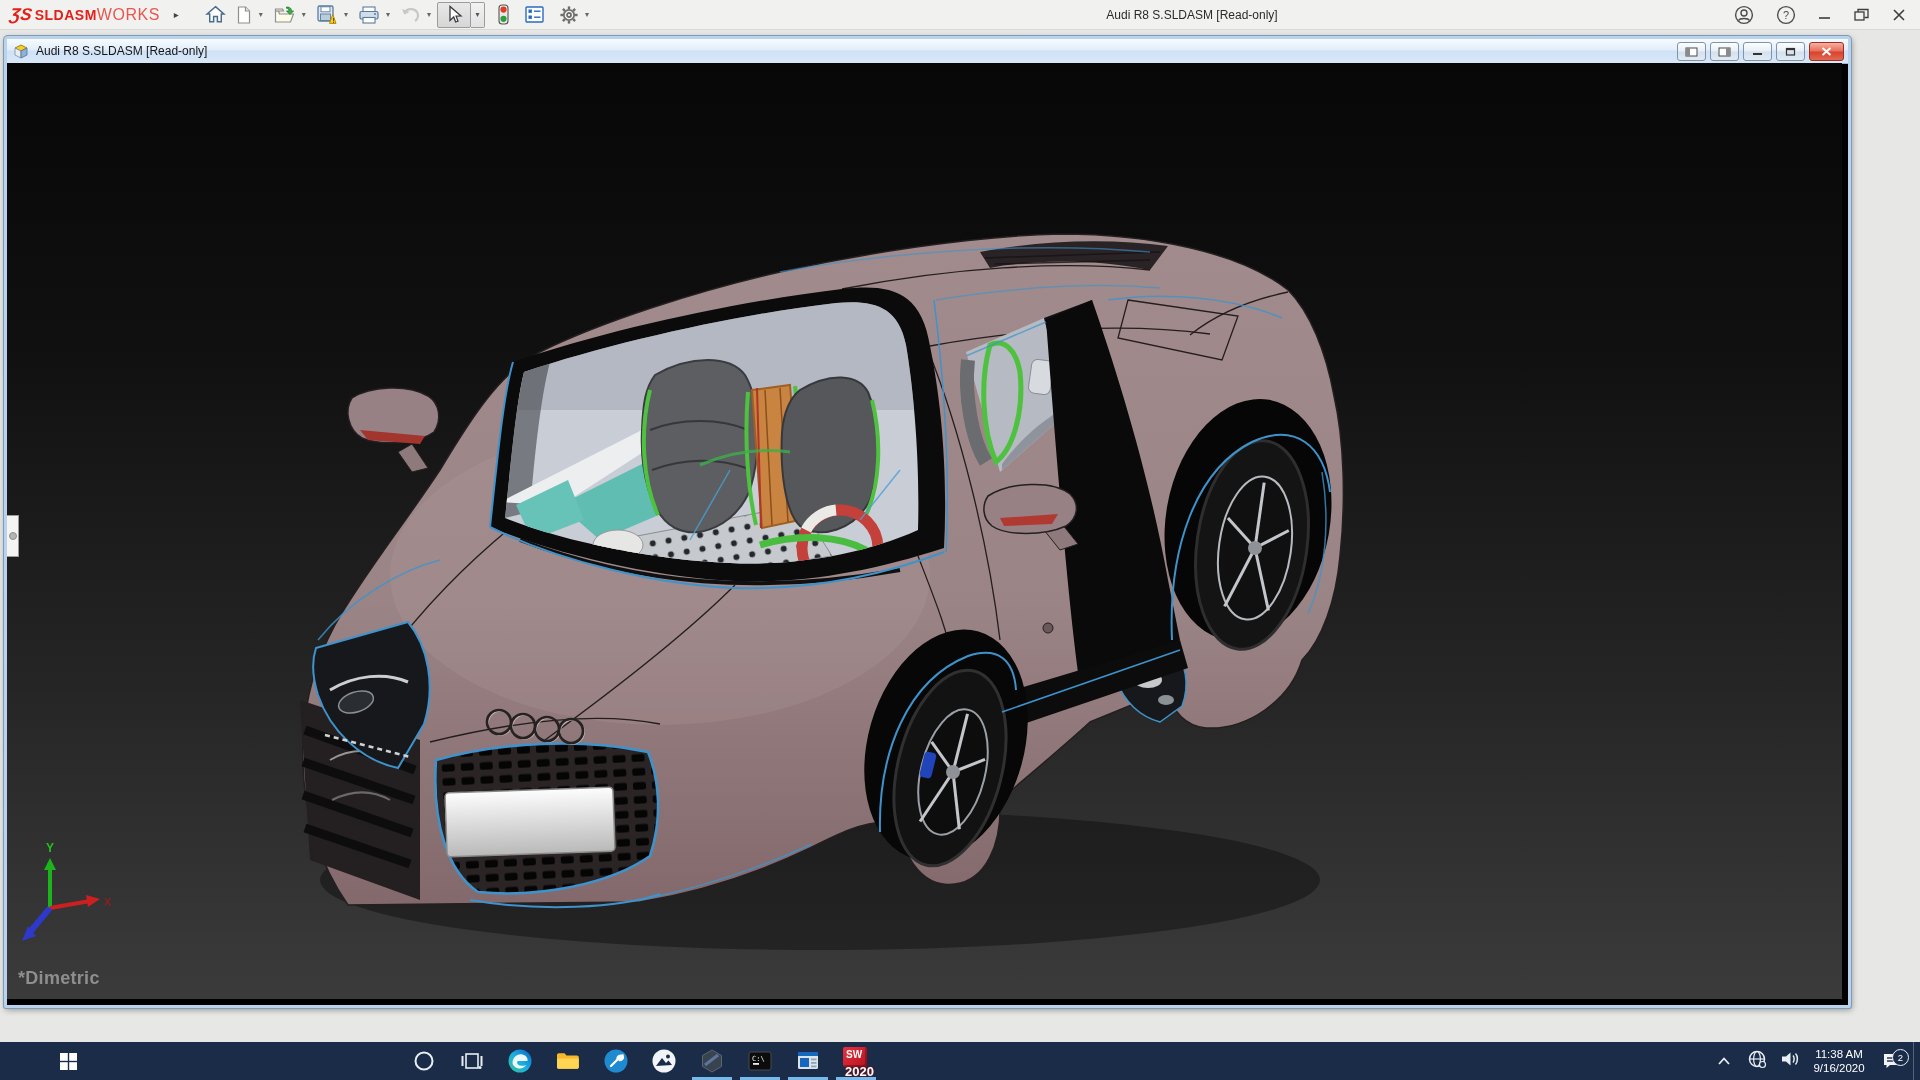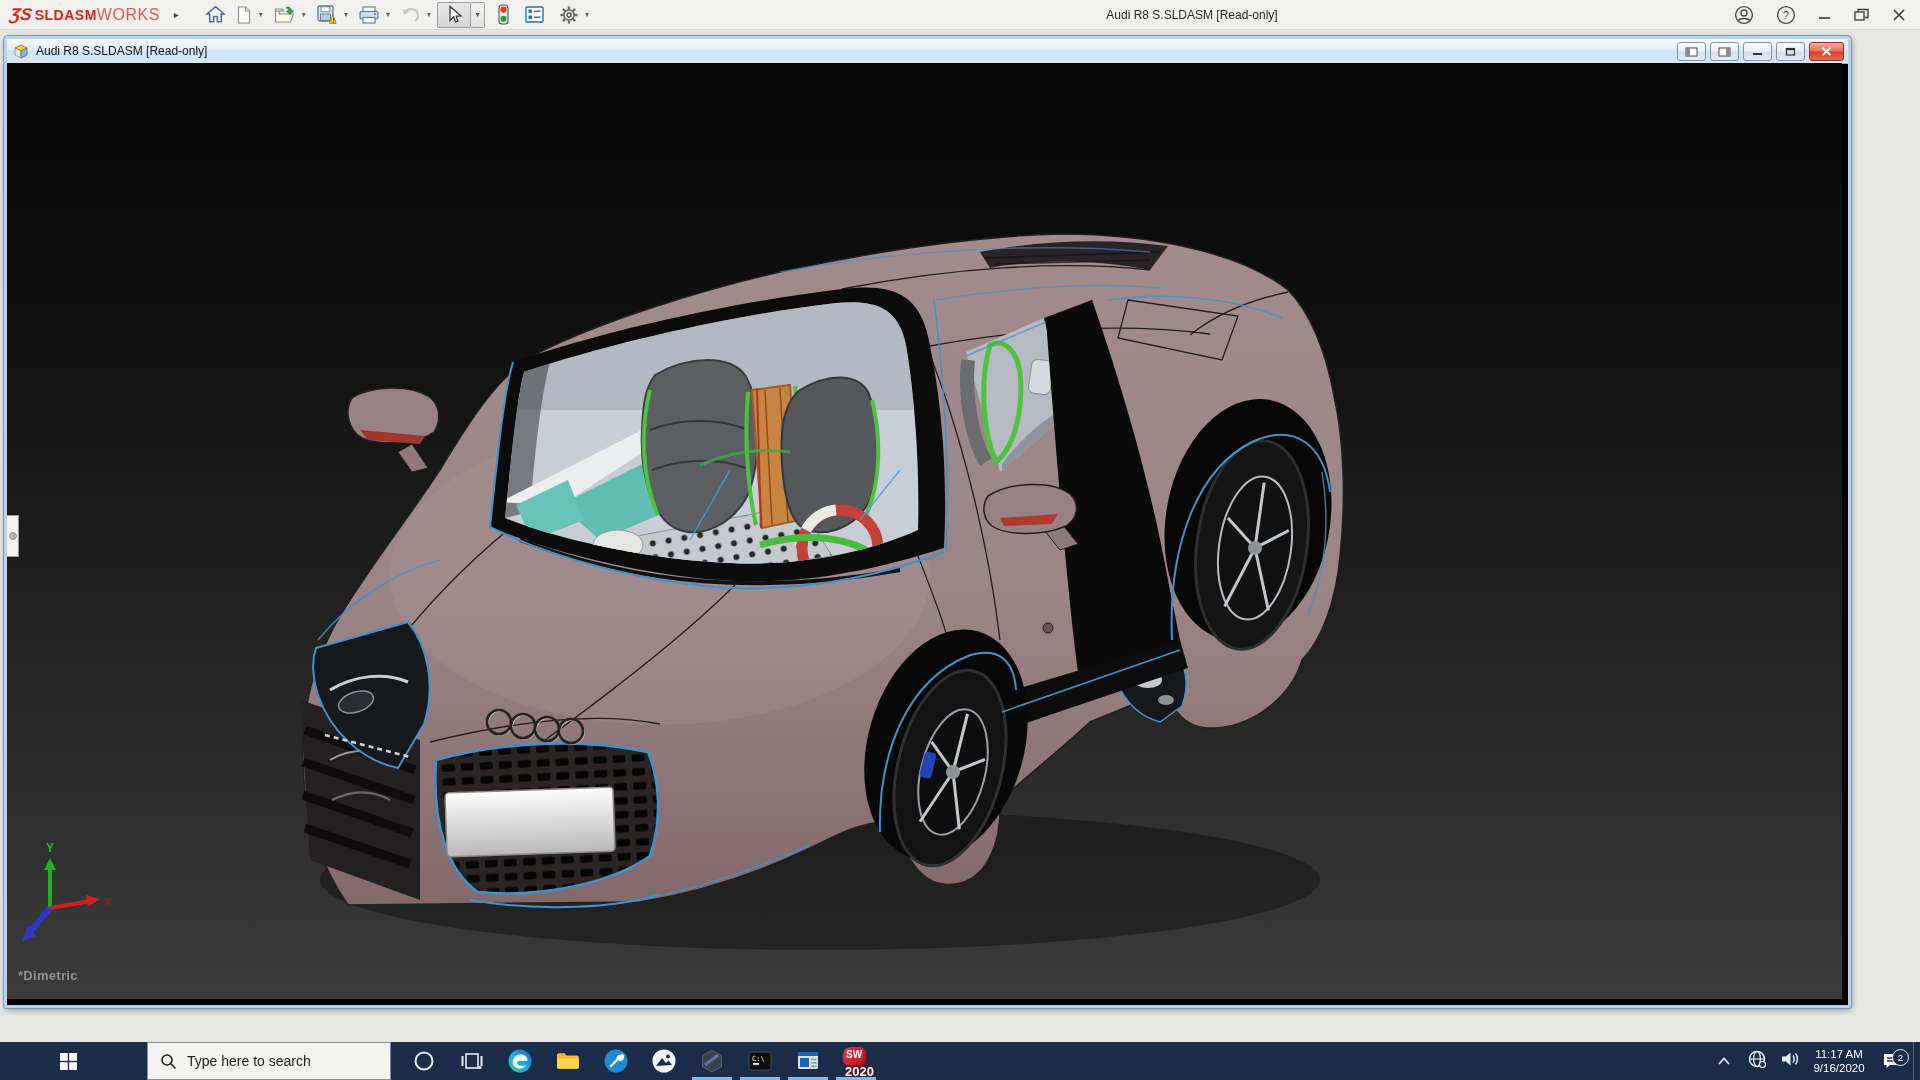--- a/index.html
+++ b/index.html
@@ -32,35 +32,35 @@
             display:flex;align-items:center;font-size:12px;color:#151515;position:relative;border-bottom:1px solid #9db8d2}
   .doctitle .dtext{margin-left:6px}
   .docbtns{position:absolute;right:4px;top:3px;display:flex;gap:4px}
   .dbtn{width:27px;height:17px;border:1px solid #7e94ab;border-radius:3px;
         background:linear-gradient(#fdfeff,#e7eff7 48%,#d4e0ec 52%,#e2ebf4);
         display:flex;align-items:center;justify-content:center}
   .dbtn.close{width:33px;border:1px solid #9c2f23;background:linear-gradient(#f6b0a2,#e9705e 45%,#d8442f 55%,#e06a52)}
   .viewport{position:absolute;left:0;top:24px;width:1835px;height:936px;
             background:linear-gradient(180deg,#070707 0%,#101010 30%,#242424 65%,#3b3b3b 100%);overflow:hidden}
   .scene{position:absolute;left:0;top:0;width:1835px;height:936px}
-  .orient{position:absolute;left:11px;top:905px;font-size:13px;font-weight:bold;color:#8e8e8e;letter-spacing:.3px}
+  .orient{position:absolute;left:11px;top:905px;font-size:18px;font-weight:bold;color:#8e8e8e;letter-spacing:.3px}
   .lefttab{position:absolute;left:0px;top:452px;width:11px;height:40px;background:#f4f4f2;border:1px solid #9a9a98;border-left:none;display:flex;align-items:center;justify-content:center}
   .lefttab .dot{width:6px;height:6px;border-radius:50%;background:#b5b5b3;border:1px solid #8f8f8d}
 
   
   .taskbar{position:absolute;left:0;bottom:0;width:1920px;height:38px;background:#1b2c49;z-index:60}
   .tcell{position:absolute;top:0;width:48px;height:38px;display:flex;align-items:center;justify-content:center}
   .runline{position:absolute;bottom:0;left:4px;width:40px;height:3px;background:#76b9ed}
   .searchbox{position:absolute;left:147px;top:0;width:244px;height:38px;background:#f3f3f1;
              border:1px solid #8a8a8a;box-sizing:border-box;display:flex;align-items:center}
   .searchbox .ph{font-size:14px;color:#1f1f1f;margin-left:10px}
   .tray{position:absolute;right:0;top:0;height:38px;display:flex;align-items:center}
   .clock{width:64px;text-align:center;color:#fff;font-size:11.5px;line-height:14px}
   .swicon{position:relative;width:30px;height:30px}
-  .swcube{position:absolute;left:2px;top:1px;width:24px;height:20px;background:linear-gradient(135deg,#e8303f,#b5121f);border-radius:8px;box-shadow:inset -2px -2px 0 rgba(0,0,0,.25)}
+  .swcube{position:absolute;left:2px;top:1px;width:24px;height:20px;background:linear-gradient(135deg,#e8303f,#b5121f);border-radius:2px;box-shadow:inset -2px -2px 0 rgba(0,0,0,.25)}
   .swcube span{position:absolute;color:#fff;font-weight:bold;font-size:10px}
   .swyear{position:absolute;left:4px;top:18px;color:#fff;font-size:13px;font-weight:bold;text-shadow:0 0 2px #7d0b14,0 0 2px #7d0b14}
   .badge{position:absolute;right:-7px;bottom:-5px;width:15px;height:15px;border-radius:50%;
          background:#1b2c49;border:1.5px solid #e9eef4;color:#fff;font-size:9.5px;display:flex;align-items:center;justify-content:center}
 </style>
 </head>
 <body>
 
 <header class="titlebar">
   <div class="brand">
@@ -448,27 +448,20 @@
 <footer class="taskbar">
   <div class="tcell" style="left:44px">
     <svg width="17" height="17" viewBox="0 0 17 17">
       <rect x="0" y="0" width="7.8" height="7.8" fill="#fff"></rect>
         <rect x="9.2" y="0" width="7.8" height="7.8" fill="#fff"></rect>
       <rect x="0" y="9.2" width="7.8" height="7.8" fill="#fff"></rect>
         <rect x="9.2" y="9.2" width="7.8" height="7.8" fill="#fff"></rect>
     </svg>
   </div>
 
-  <div class="searchbox">
-    <svg width="17" height="17" viewBox="0 0 17 17" style="margin-left:12px">
-      <circle cx="7" cy="7" r="5" fill="none" stroke="#1f1f1f" stroke-width="1.6"></circle>
-      <line x1="10.8" y1="10.8" x2="15.5" y2="15.5" stroke="#1f1f1f" stroke-width="1.6"></line>
-    </svg>
-    <span class="ph">Type here to search</span>
-  </div>
 
   <div class="tcell" style="left:400px">
     <svg width="22" height="22" viewBox="0 0 22 22">
       <circle cx="11" cy="11" r="8.5" fill="none" stroke="#e9eef4" stroke-width="2"></circle>
     </svg>
   </div>
   <div class="tcell" style="left:448px">
     <svg width="22" height="22" viewBox="0 0 22 22">
       <rect x="5" y="4" width="12" height="14" fill="none" stroke="#e9eef4" stroke-width="1.6"></rect>
       <line x1="1.5" y1="6" x2="1.5" y2="16" stroke="#e9eef4" stroke-width="2"></line>
@@ -558,21 +551,21 @@
         <circle cx="15.5" cy="15.5" r="3" fill="#1b2c49" stroke="#e9eef4" stroke-width="1.2"></circle>
       </svg>
     </div>
     <div style="width:34px;text-align:center">
       <svg width="20" height="18" viewBox="0 0 20 18">
         <path d="M2 6.5 L6 6.5 L10.5 2.5 L10.5 15.5 L6 11.5 L2 11.5 Z" fill="#e9eef4"></path>
         <path d="M13 5.5 C14.5 7 14.5 11 13 12.5 M15.5 3.5 C18 6 18 12 15.5 14.5" stroke="#e9eef4" stroke-width="1.5" fill="none"></path>
       </svg>
     </div>
     <div class="clock">
-      <div>11:17 AM</div>
+      <div>11:38 AM</div>
       <div>9/16/2020</div>
     </div>
     <div style="width:42px;display:flex;justify-content:center;position:relative">
       <svg width="20" height="18" viewBox="0 0 20 18">
         <path d="M2 2 L18 2 L18 13 L8 13 L4.5 16 L4.5 13 L2 13 Z" fill="#f2f5f8"></path>
         <line x1="5" y1="6" x2="15" y2="6" stroke="#1b2c49" stroke-width="1.4"></line>
         <line x1="5" y1="9" x2="12" y2="9" stroke="#1b2c49" stroke-width="1.4"></line>
       </svg>
       <div class="badge" style="right:4px;bottom:4px">2</div>
     </div>

